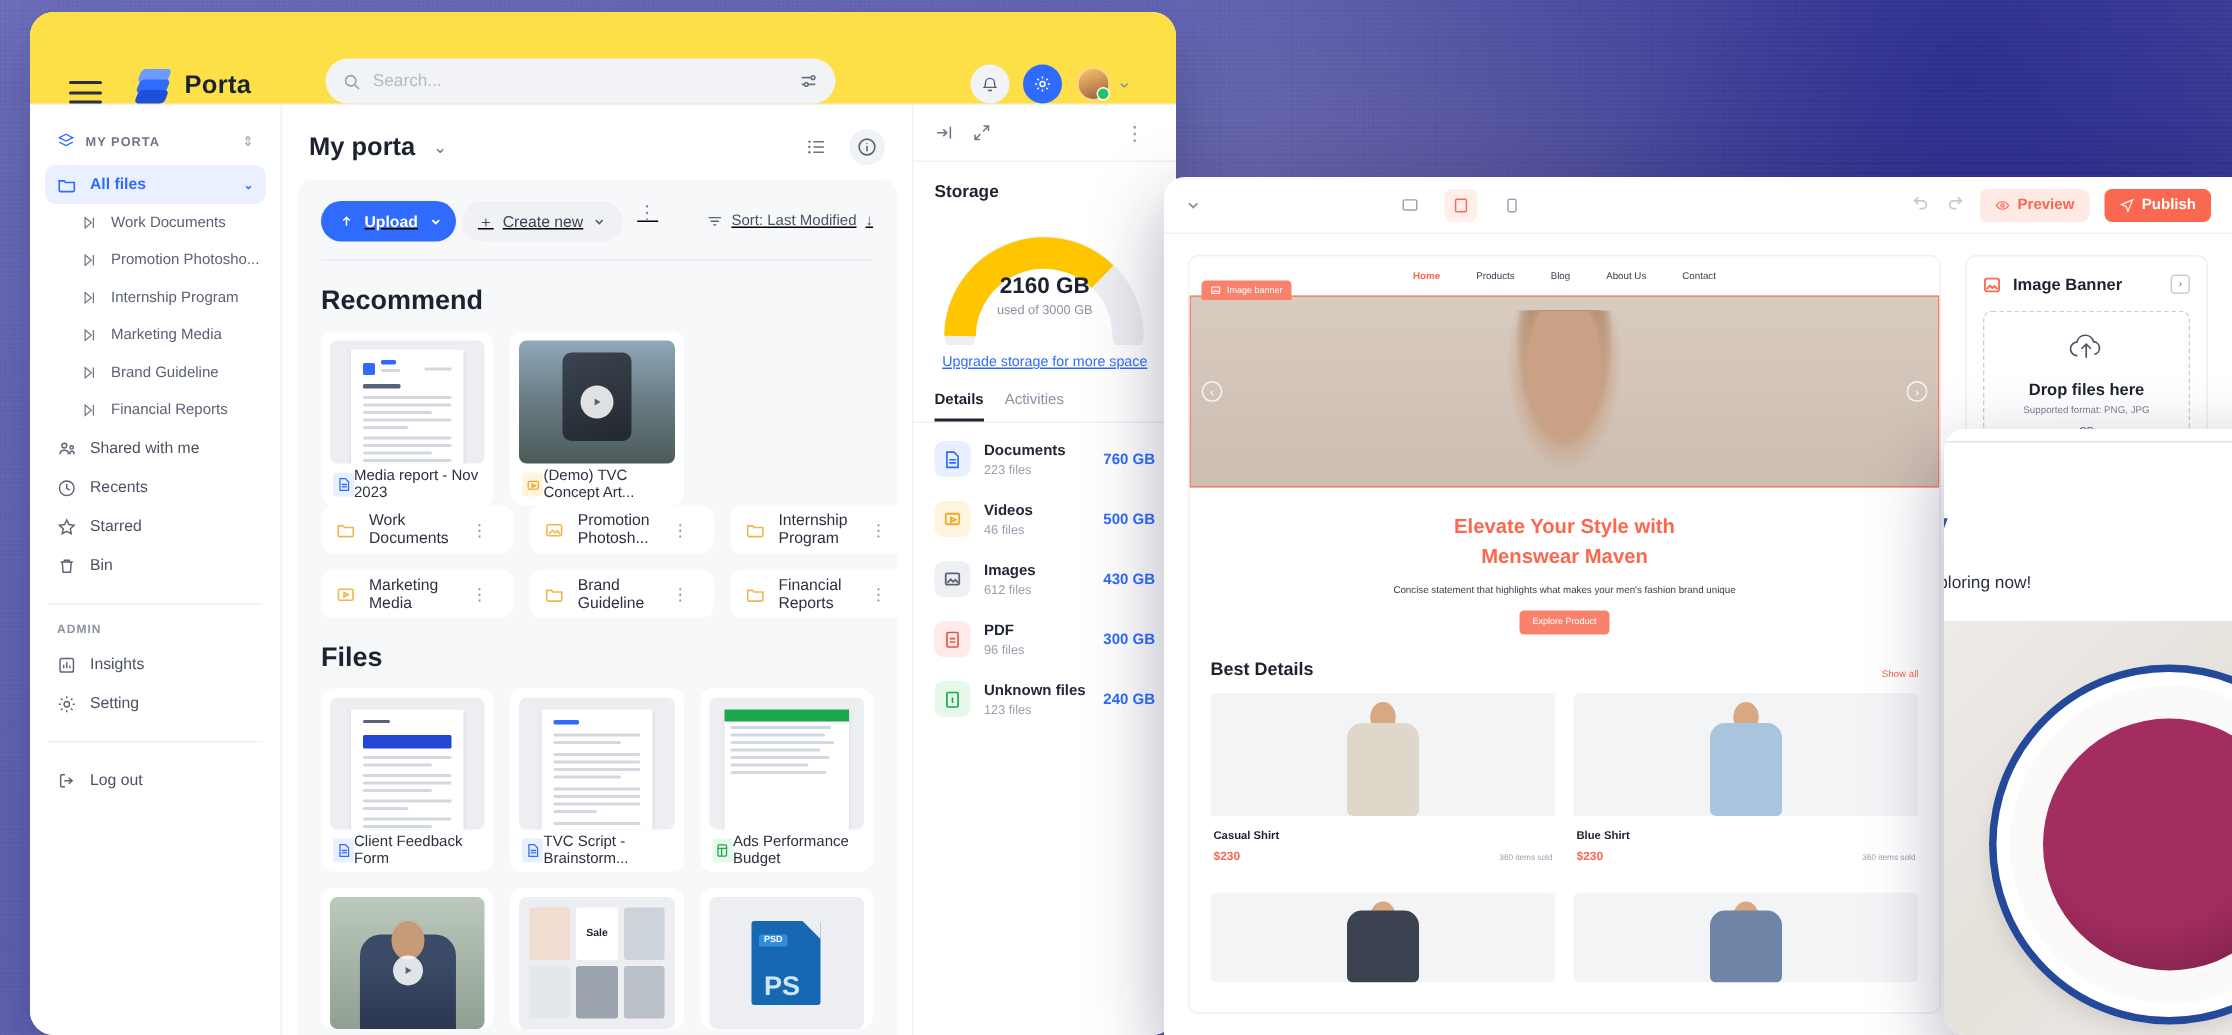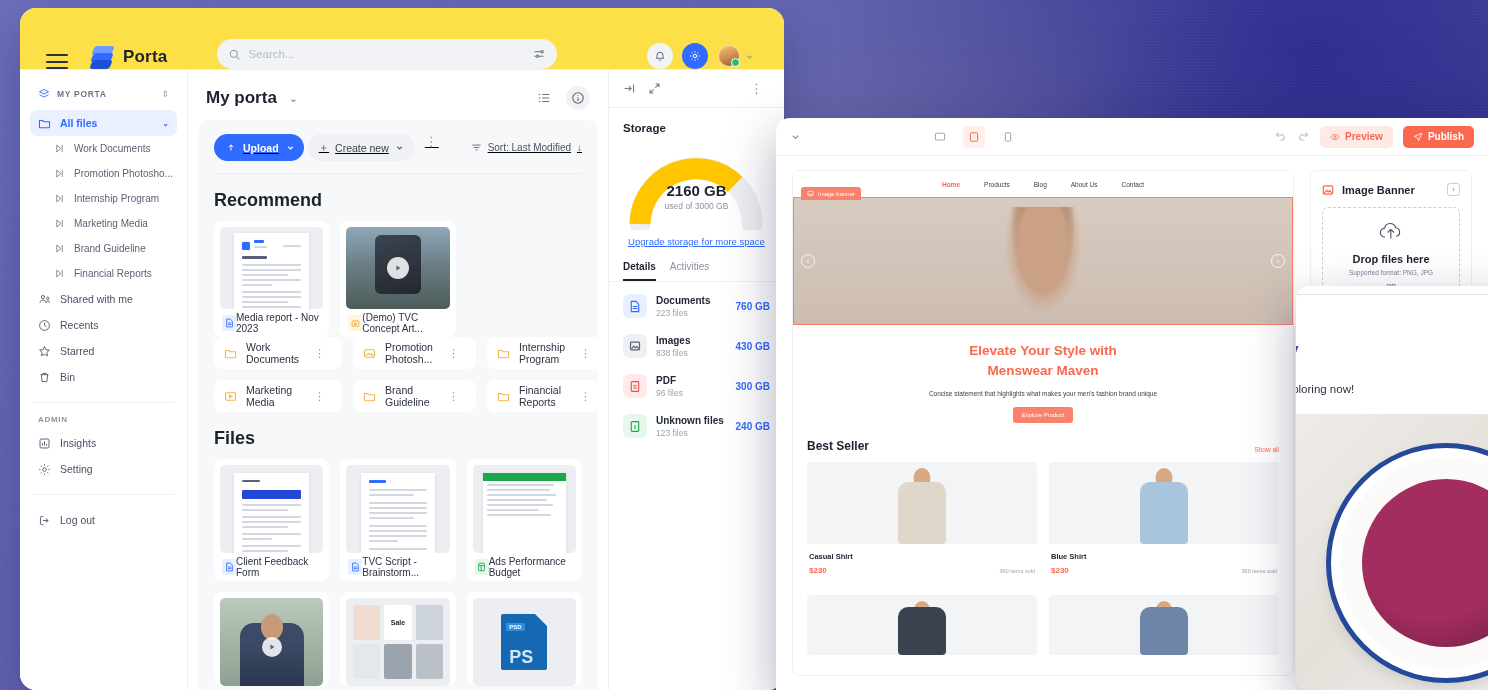--- a/index.html
+++ b/index.html
@@ -851,31 +851,44 @@
                     <path d="M3.6 7h5M3.6 9.2h5"></path>
                   </svg>
                 </div>
               <div>
                 <div class="st-name">Documents</div>
                 <div class="st-files">223 files</div>
               </div>
               <div class="st-size">760 GB</div>
             </div>
 
+            <div class="st-row">
+              <div class="st-ic" style="background:#fff4dd">
+                <svg width="12" height="12" viewBox="0 0 12 12" fill="none" stroke="#f0a92c" stroke-width="1.2">
+                    <rect x="1.5" y="2.5" width="9" height="7" rx="1"></rect>
+                    <path d="M5 5l3 1.5L5 8z"></path>
+                  </svg>
+                </div>
+              <div>
+                <div class="st-name">Videos</div>
+                <div class="st-files">46 files</div>
+              </div>
+              <div class="st-size">500 GB</div>
+            </div>
 
             <div class="st-row">
               <div class="st-ic" style="background:#eef0f4">
                 <svg width="12" height="12" viewBox="0 0 12 12" fill="none" stroke="#5b6274" stroke-width="1.2">
                     <rect x="1.5" y="2.2" width="9" height="7.6" rx="1"></rect>
                     <path d="M2.6 8.6l2.2-2.4 1.6 1.6 1.6-1.3 1.7 2.1"></path>
                   </svg>
                 </div>
               <div>
                 <div class="st-name">Images</div>
-                <div class="st-files">838 files</div>
+                <div class="st-files">612 files</div>
               </div>
               <div class="st-size">430 GB</div>
             </div>
 
             <div class="st-row">
               <div class="st-ic" style="background:#ffe9e9">
                 <svg width="12" height="13" viewBox="0 0 12 14" fill="none" stroke="#e8553f" stroke-width="1.2">
                     <rect x="2" y="1.8" width="8" height="10.4" rx="1"></rect>
                     <path d="M4 6.2h4M4 8.6h4"></path>
                   </svg>
@@ -986,21 +999,21 @@
       </div>
 
       <div class="h1">
         <span>Elevate Your Style with</span>
         <span>Menswear Maven</span>
       </div>
       <div class="sub">Concise statement that highlights what makes your men's fashion brand unique</div>
       <button class="cta">Explore Product</button>
 
       <div class="bs-head">
-        <div class="bs-title">Best Seller</div>
+        <div class="bs-title">Best Details</div>
         <div class="bs-showall">Show all</div>
       </div>
 
       <div class="prod-grid">
         <div class="prod">
           <div class="prod-img">
             <div class="head"></div>
             <div class="torso" style="background:#ded7ca"></div>
           </div>
           <div class="prod-name">Casual Shirt</div>

